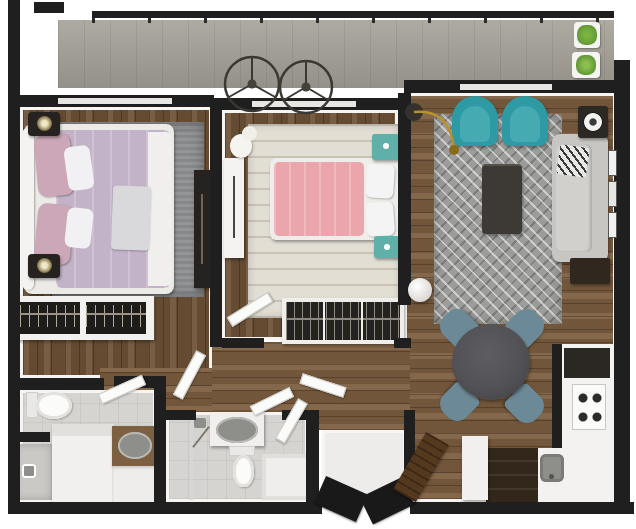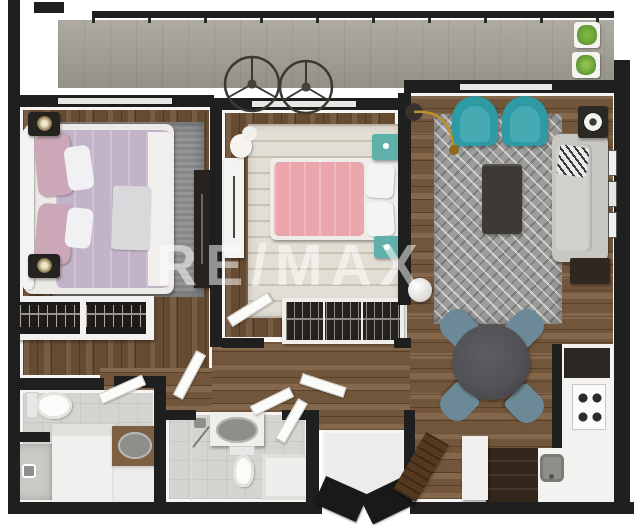--- a/index.html
+++ b/index.html
@@ -210,15 +210,14 @@
   </div>
 
   <div class="abs" style="left:402px;top:98px;width:70px;height:70px;">
     <svg width="70" height="70" viewBox="0 0 70 70">
       <circle cx="12" cy="14" r="9" fill="#35322e"></circle>
       <path d="M 12 14 Q 48 10 52 52" stroke="var(--lamp-gold,#b8922d)" stroke-width="2.5" fill="none"></path>
       <circle cx="52" cy="52" r="5" fill="#8a6a1a"></circle>
     </svg>
   </div>
 
-  <div class="watermark">RE/MAX</div>
 
 </div>
 
 </body></html>

